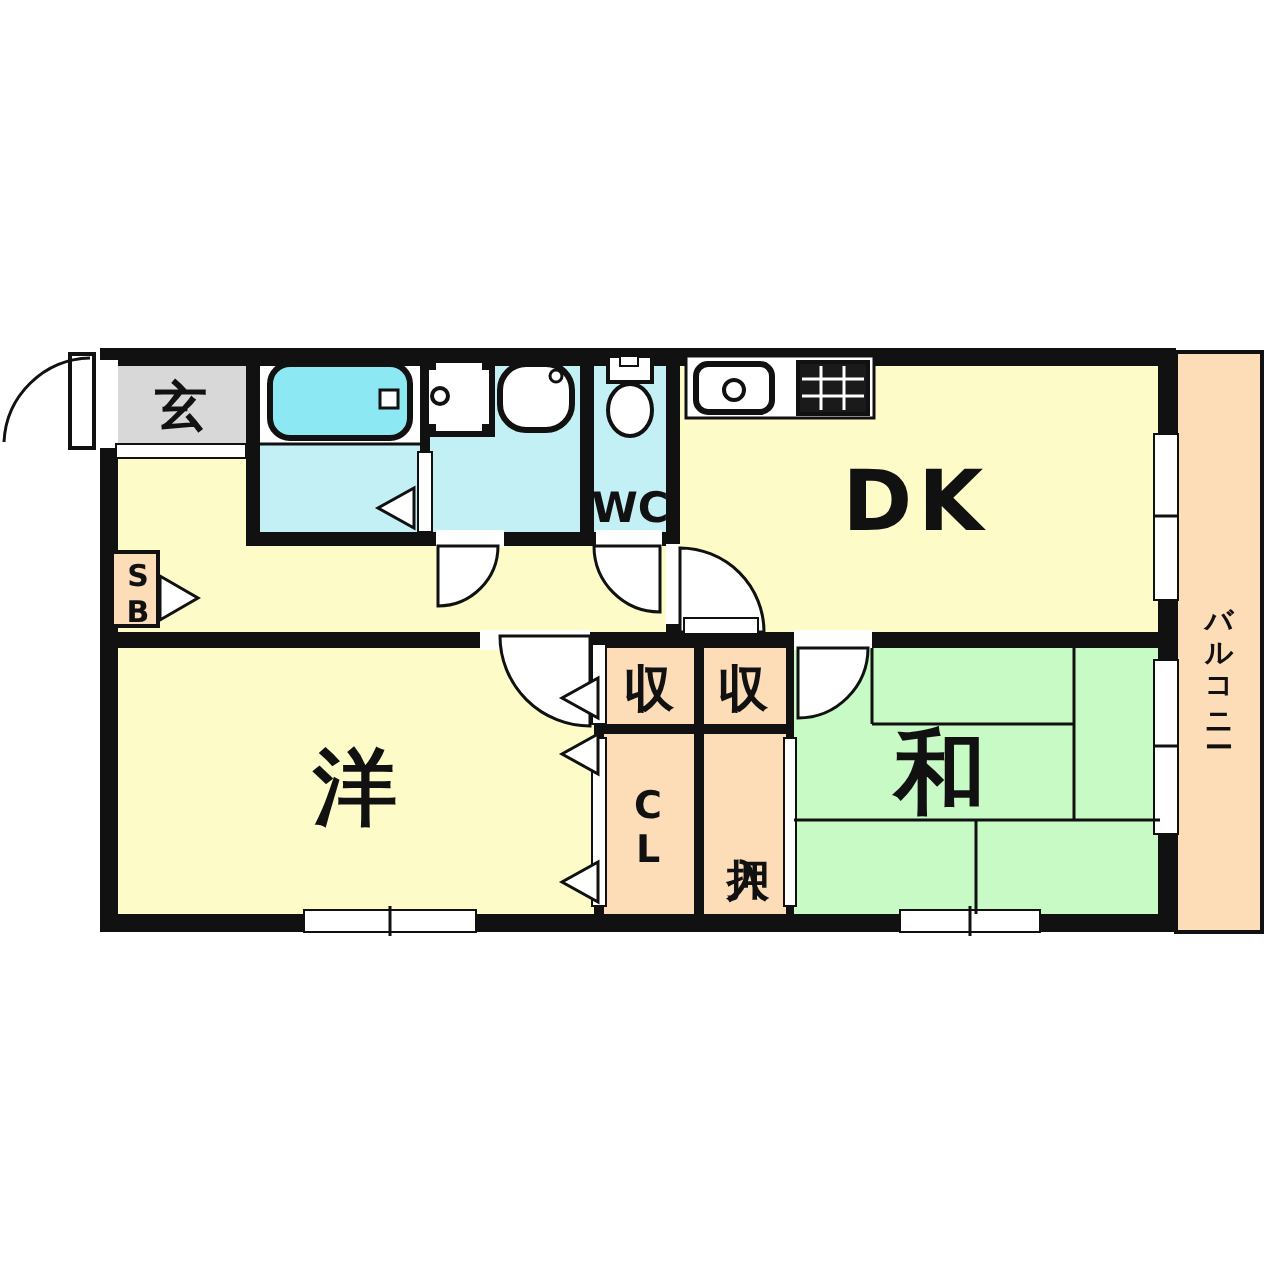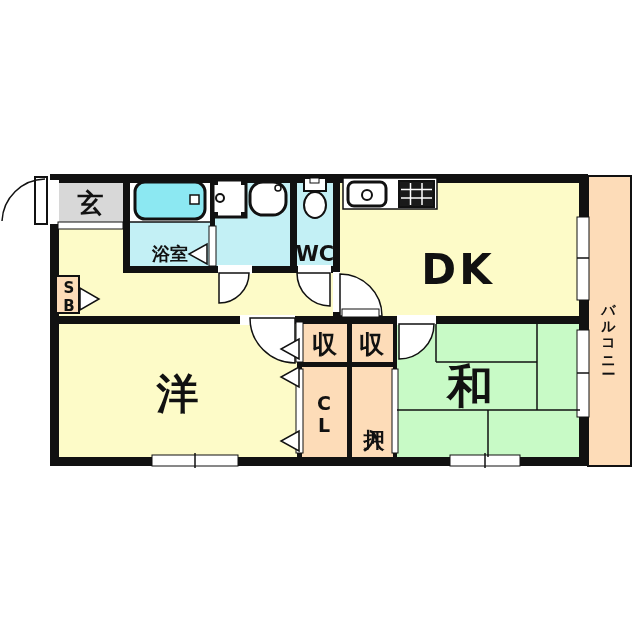--- a/index.html
+++ b/index.html
@@ -130,23 +130,22 @@
   <g>
     <rect x="399" y="181" width="35" height="26" fill="#1a1a1a" stroke="#111" stroke-width="2"></rect>
     <line x1="410.5" y1="183" x2="410.5" y2="205" stroke="#fff" stroke-width="1.5"></line>
     <line x1="422" y1="183" x2="422" y2="205" stroke="#fff" stroke-width="1.5"></line>
     <line x1="401" y1="189.5" x2="432" y2="189.5" stroke="#fff" stroke-width="1.5"></line>
     <line x1="401" y1="198" x2="432" y2="198" stroke="#fff" stroke-width="1.5"></line>
   </g>
 </svg>
 
 <div class="lbl" style="left:58px;top:186px;width:65px;font-size:26px;">玄</div>
-<div class="lbl" style="left:130px;top:242px;width:80px;font-size:18px;">浴室</div>
 <div class="lbl" style="left:294px;top:242px;width:42px;font-size:21px;">WC</div>
-<div class="lbl" style="left:408px;top:226px;width:100px;font-size:42px;letter-spacing:3px;margin-top:19px;">DK</div>
+<div class="lbl" style="left:408px;top:226px;width:100px;font-size:42px;letter-spacing:3px;">DK</div>
 <div class="lbl vtext" style="left:594px;top:246px;width:24px;height:170px;font-size:14px;letter-spacing:2px;">バルコニー</div>
 <div class="lbl" style="left:120px;top:366px;width:115px;font-size:42px;">洋</div>
 <div class="lbl" style="left:430px;top:356px;width:80px;font-size:46px;">和</div>
 <div class="lbl" style="left:302px;top:328px;width:45px;font-size:25px;">収</div>
 <div class="lbl" style="left:350px;top:328px;width:43px;font-size:25px;">収</div>
 <div class="lbl vtext-upright" style="left:313px;top:378px;height:72px;font-size:19px;">CL</div>
 <div class="lbl vtext-upright" style="left:360px;top:374px;height:76px;font-size:21px;">押入</div>
 <div class="lbl vtext-upright" style="left:60px;top:279px;height:34px;font-size:15px;">SB</div>
 
 </div>

